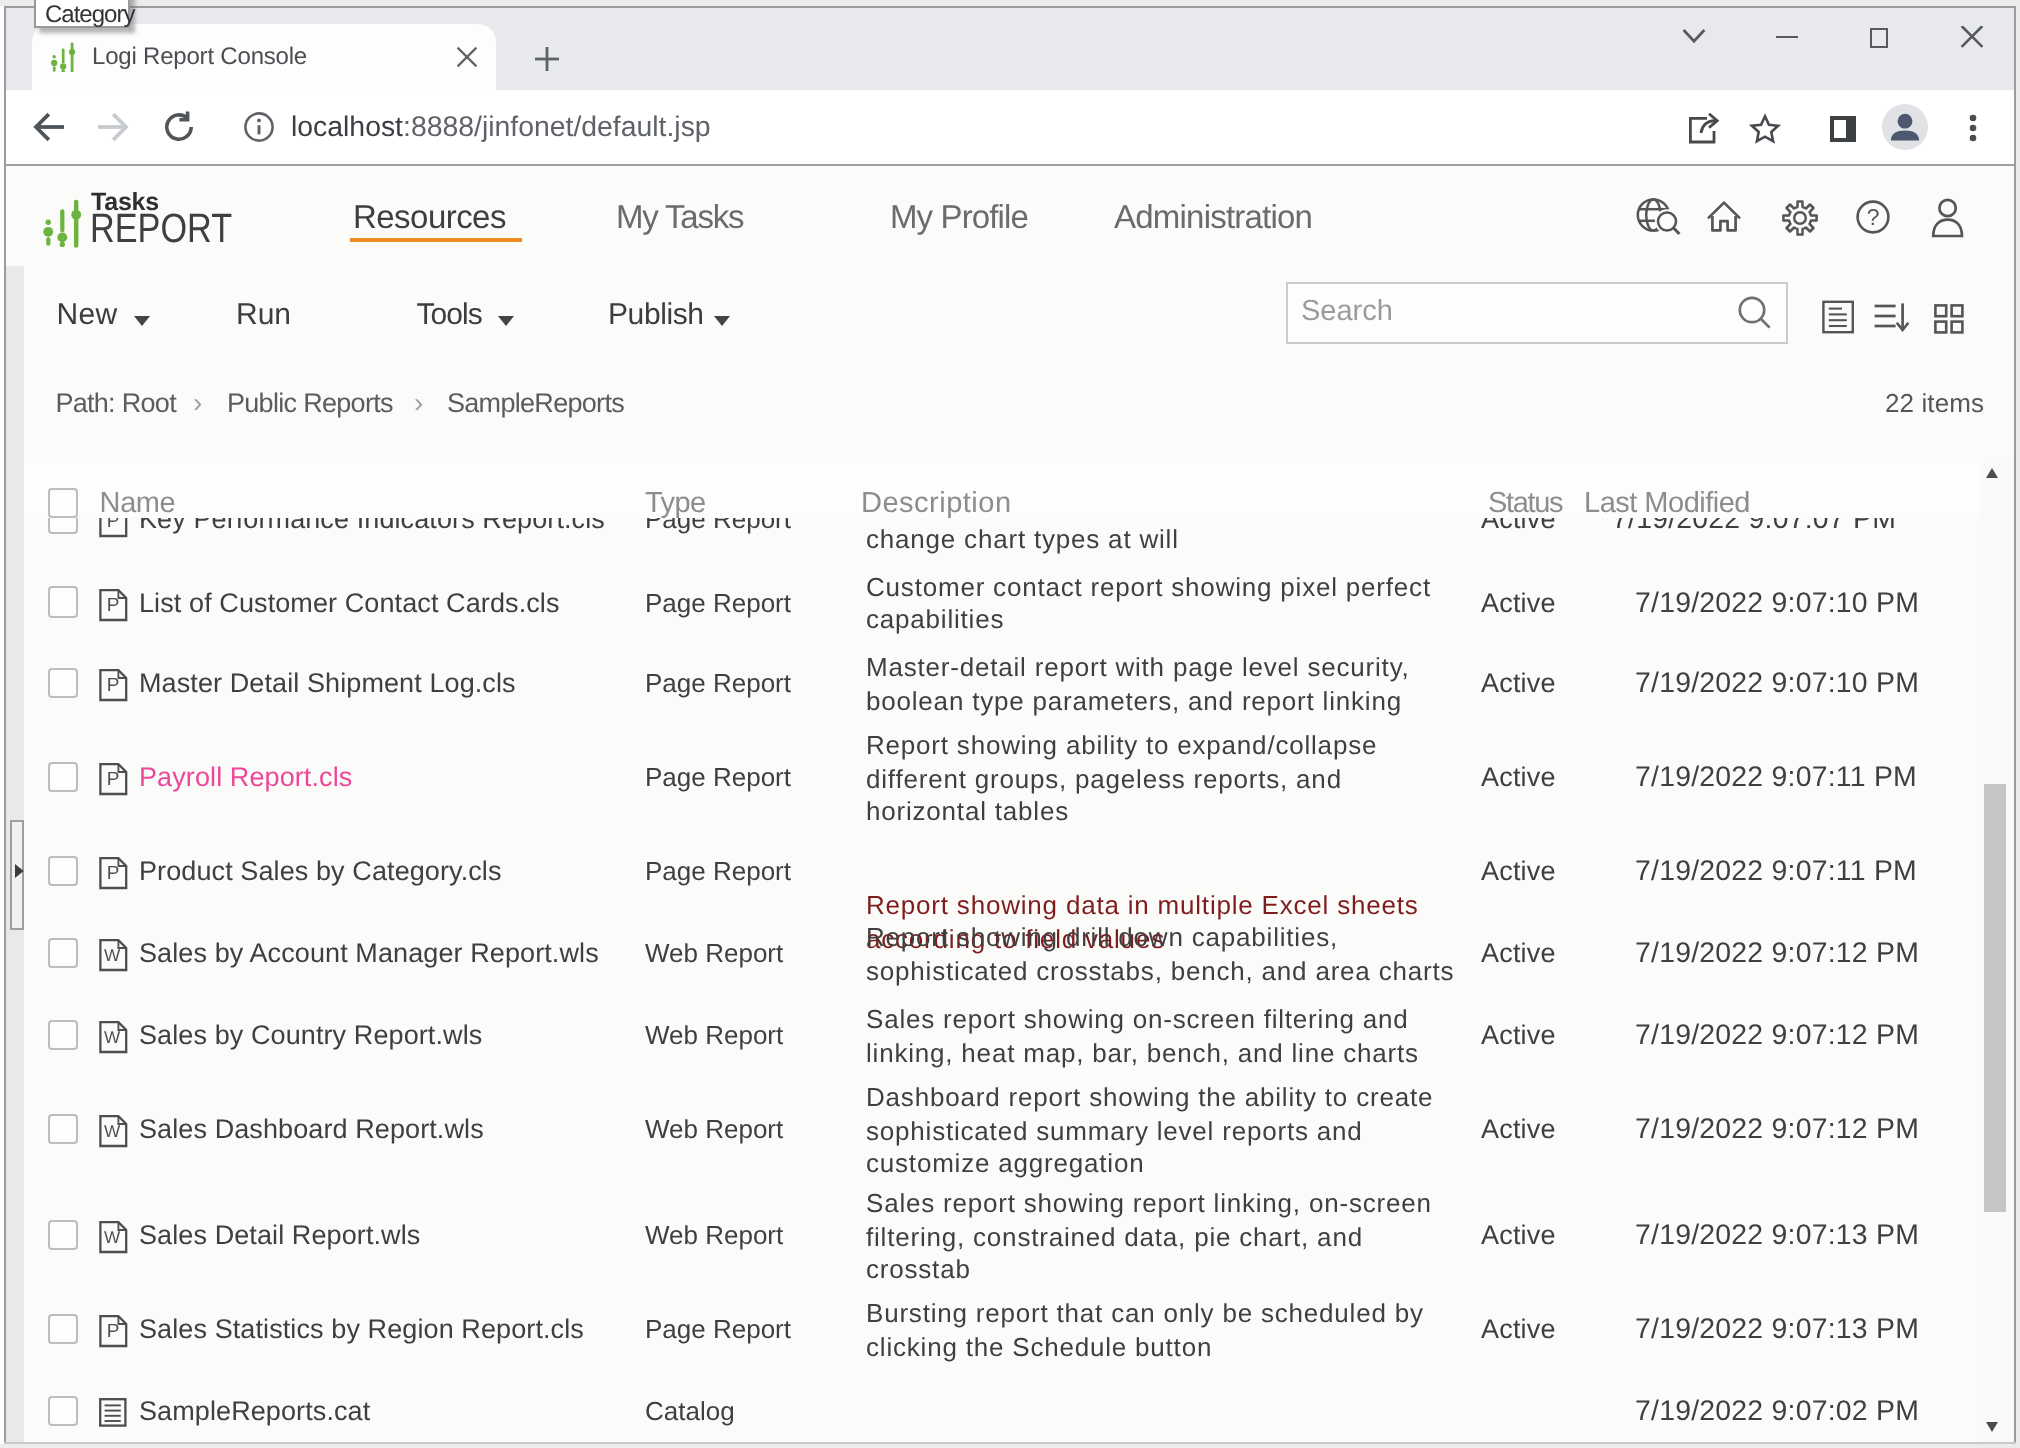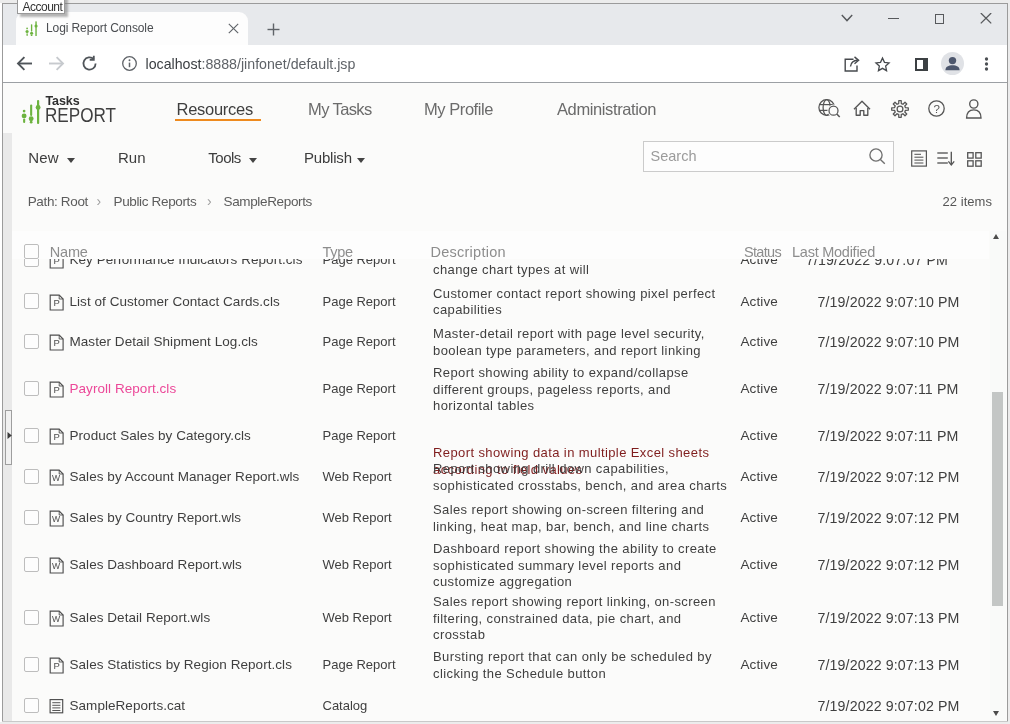--- a/index.html
+++ b/index.html
@@ -112,21 +112,21 @@
       <circle cx="11.15" cy="24.2" r="1.35"></circle>
 <rect x="17.0" y="1.9" width="2.2" height="24.0" rx="1.0"></rect>
       <circle cx="18.1" cy="9.4" r="2.45"></circle>
 </g>
   </svg>
 <div class="t" style="left:45.5px;top:94.92px;font-size:12.5px;line-height:12.5px;color:#2f2f2f;font-weight:700;letter-spacing:-0.1px;">Tasks</div>
 <div class="t" style="left:45px;top:105.34px;font-size:20.5px;line-height:20.5px;color:#3f3f3f;transform:scaleX(0.835);transform-origin:0 0;">REPORT</div>
 <div class="t" style="left:176.5px;top:100.53px;font-size:16.5px;line-height:16.5px;color:#3e3e3e;letter-spacing:-0.27px;">Resources</div>
 <div class="ab" style="left:175px;top:119.3px;width:85.5px;height:1.8px;background:#ee8a1e"></div>
 <div class="t" style="left:308px;top:100.53px;font-size:16.5px;line-height:16.5px;color:#6b6b6b;letter-spacing:-0.6px;">My Tasks</div>
-<div class="t" style="left:424px;top:100.53px;font-size:16.5px;line-height:16.5px;color:#6b6b6b;letter-spacing:-0.44px;">My Profile</div>
+<div class="t" style="left:445px;top:100.53px;font-size:16.5px;line-height:16.5px;color:#6b6b6b;letter-spacing:-0.44px;">My Profile</div>
 <div class="t" style="left:557px;top:100.53px;font-size:16.5px;line-height:16.5px;color:#6b6b6b;letter-spacing:-0.39px;">Administration</div>
 <svg class="ab" style="left:818px;top:98.5px" width="24" height="21" viewBox="0 0 24 21">
 <g fill="none" stroke="#555" stroke-width="1.25">
 <circle cx="8.7" cy="8.5" r="7.8"></circle>
 <ellipse cx="8.7" cy="8.5" rx="3.6" ry="7.8"></ellipse>
 <line x1="1.5" y1="5.6" x2="15.9" y2="5.6"></line>
       <line x1="1.5" y1="11.4" x2="15.9" y2="11.4"></line>
 </g>
 <circle cx="15.5" cy="11.7" r="6.1" fill="#fbfbfa"></circle>
 <circle cx="15.5" cy="11.7" r="4.5" fill="none" stroke="#555" stroke-width="1.25"></circle>
@@ -325,12 +325,12 @@
 <div class="t" style="left:49.8px;top:244.72px;font-size:14.5px;line-height:14.5px;color:#8d8d8d;letter-spacing:-0.2px;">Name</div>
 <div class="t" style="left:322.5px;top:244.72px;font-size:14.5px;line-height:14.5px;color:#8d8d8d;letter-spacing:-0.3px;">Type</div>
 <div class="t" style="left:430.5px;top:245.02px;font-size:14.5px;line-height:14.5px;color:#8d8d8d;letter-spacing:0.25px;text-align:right;">Description</div>
 <div class="t" style="left:744px;top:244.72px;font-size:14.5px;line-height:14.5px;color:#8d8d8d;letter-spacing:-0.68px;">Status</div>
 <div class="t" style="left:792px;top:244.72px;font-size:14.5px;line-height:14.5px;color:#8d8d8d;letter-spacing:-0.25px;">Last Modified</div>
 <div class="ab" style="left:989.5px;top:231px;width:16px;height:490px;background:#f9faf9"></div>
 <div class="ab" style="left:993px;top:233.5px;width:0;height:0;border-left:3.6px solid transparent;border-right:3.6px solid transparent;border-bottom:5px solid #4c4c4c"></div>
 <div class="ab" style="left:993px;top:710.5px;width:0;height:0;border-left:3.6px solid transparent;border-right:3.6px solid transparent;border-top:5px solid #4c4c4c"></div>
 <div class="ab" style="left:991.5px;top:392px;width:11.5px;height:214px;background:#c3c6c5"></div>
 <div class="ab" style="left:17px;top:-6px;width:48px;height:19.5px;background:#fff;border:1px solid #999;box-shadow:2.5px 2.5px 2px rgba(120,120,120,0.55);"></div>
-<div class="t" style="left:22.5px;top:0.64px;font-size:12px;line-height:12px;color:#333;letter-spacing:-0.5px;">Account</div>
+<div class="t" style="left:22.5px;top:0.64px;font-size:12px;line-height:12px;color:#333;letter-spacing:-0.5px;">Category</div>
 </body></html>

